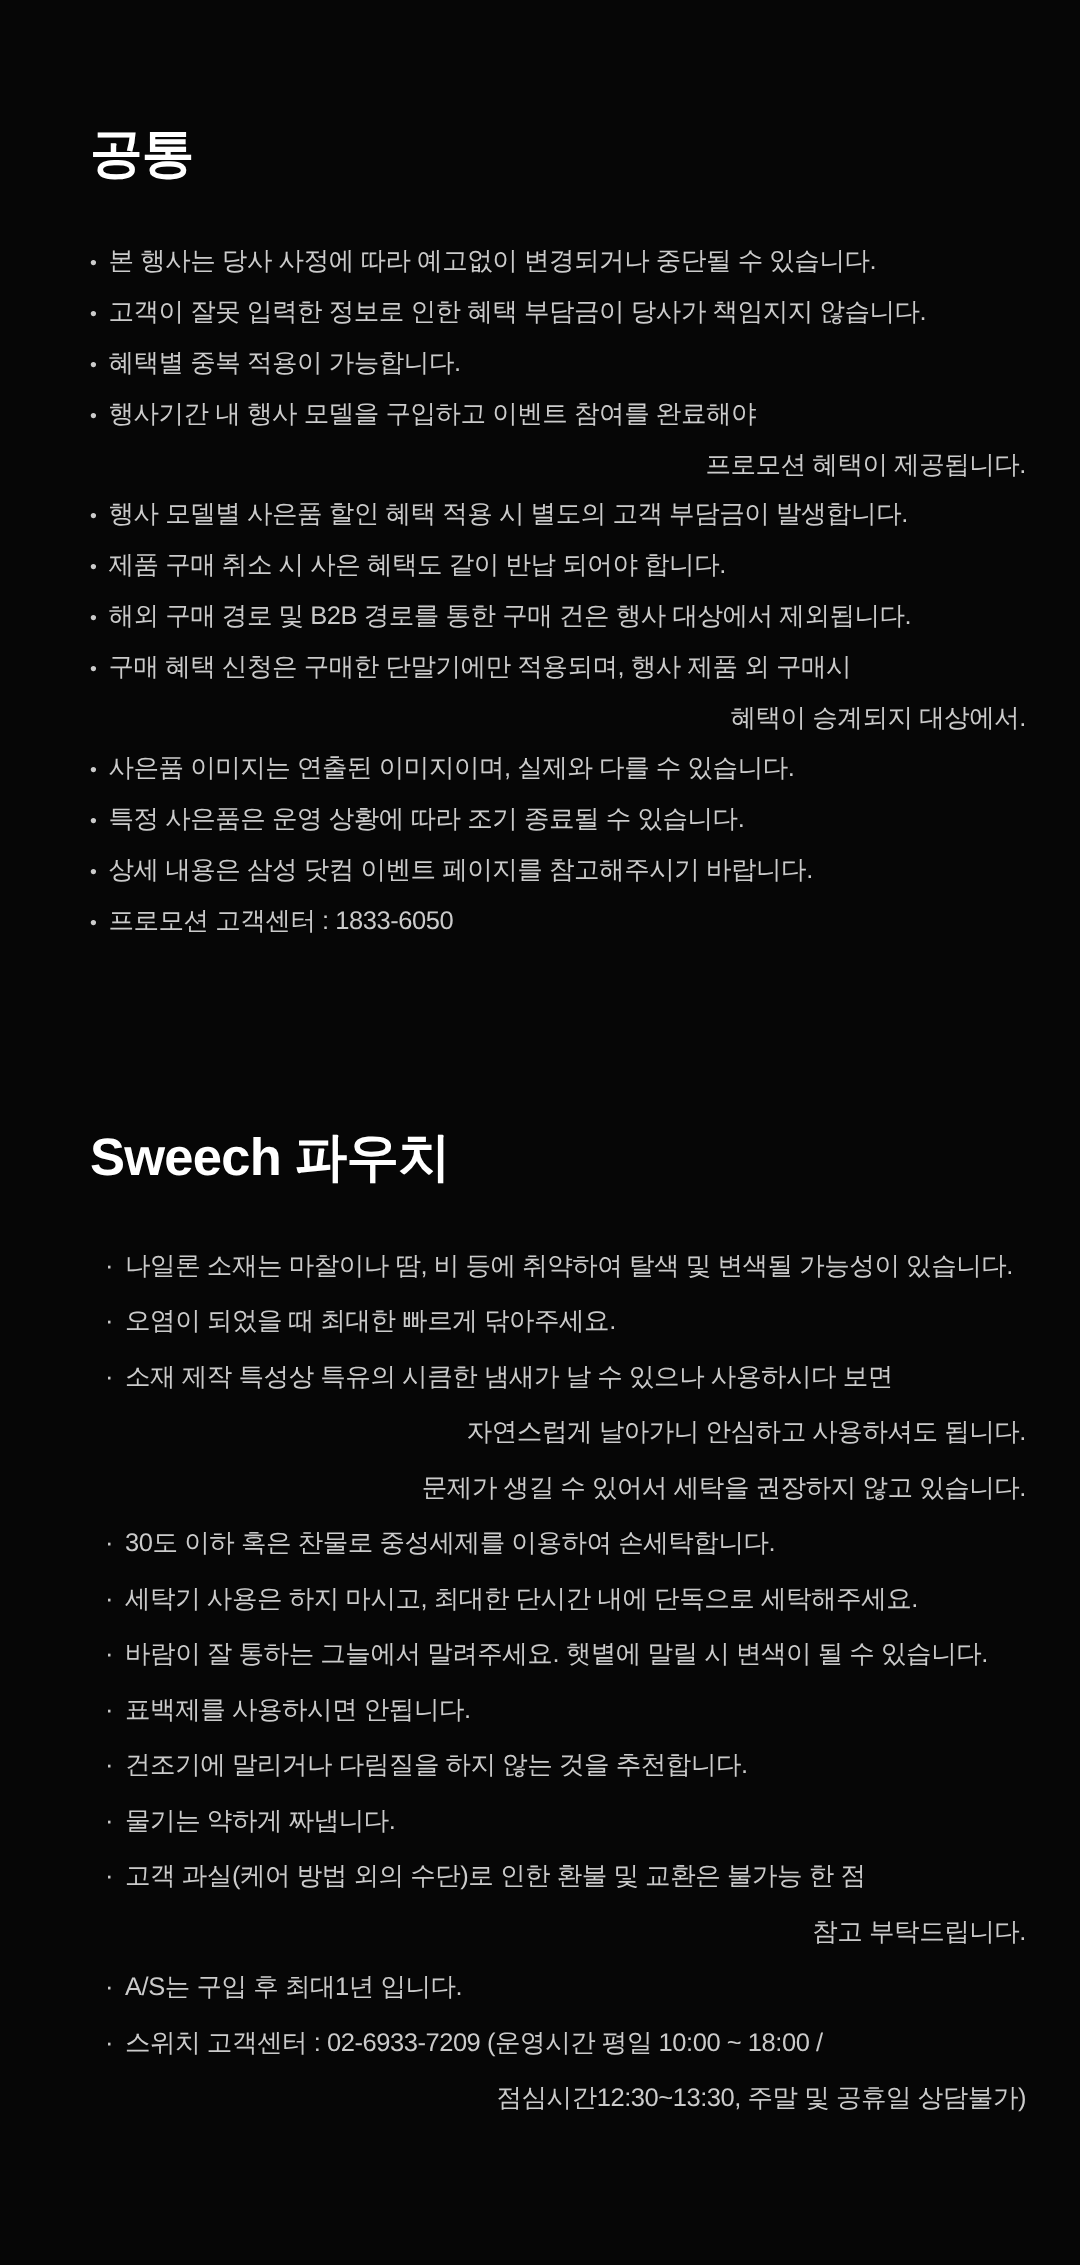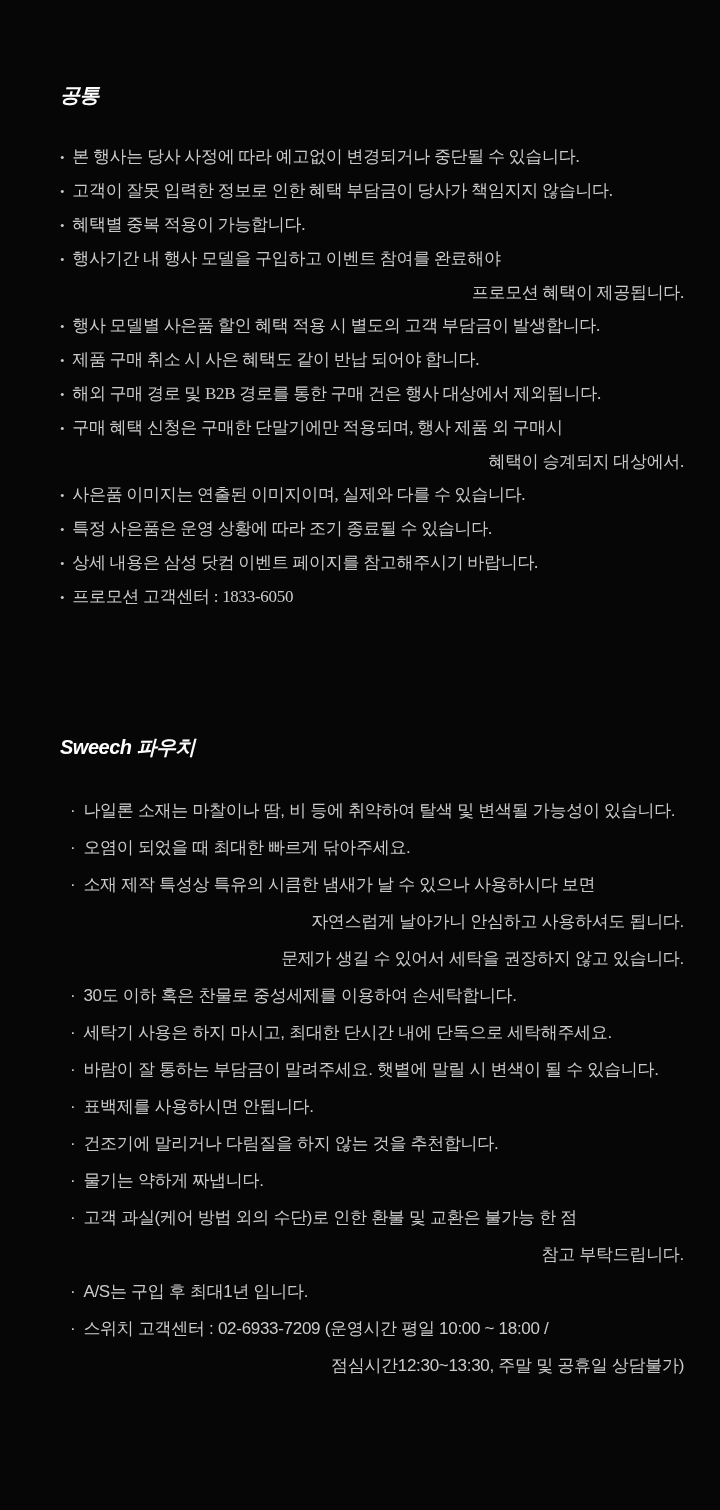--- a/index.html
+++ b/index.html
@@ -12,35 +12,34 @@
   body{
     width:720px;height:1510px;
     background:var(--bg);
     color:var(--body-text);
     font-family:"Liberation Sans","DejaVu Sans",sans-serif;
     padding:84px 36px 0 60px;
     overflow:hidden;
   }
   h2{
     color:var(--heading-text);
-    font-size:20px;
+    font-size:35px;
     line-height:1.1;
     font-weight:700;
     margin:0 0 34px 0;
     letter-spacing:-0.5px;
-    font-style:italic;
   }
   .section--second{margin-top:122px;}
   ul.notes{
     list-style:none;margin:0;padding:0;
     font-size:17px;
     letter-spacing:-0.3px;
   }
   ul.notes .line{white-space:nowrap;}
-  ul.s1{line-height:33px;font-family:Liberation Serif, serif;}
+  ul.s1{line-height:33px;}
   ul.s2{line-height:37px;margin-left:10px;}
   .line.cont{padding-left:15px;text-align:right;}
   .bullet{margin-right:8px;}
   ul.s1 .bullet{font-size:13px;}
   ul.s2 .bullet{font-size:17px;}
 </style>
 </head>
 <body>
 
 <section class="section section--first">
@@ -103,21 +102,21 @@
       <li>
         <div class="line cont"><span>문제가 생길 수 있어서 세탁을 권장하지 않고 있습니다.</span></div>
       </li>
       <li>
         <div class="line first"><span class="bullet">·</span><span>30도 이하 혹은 찬물로 중성세제를 이용하여 손세탁합니다.</span></div>
       </li>
       <li>
         <div class="line first"><span class="bullet">·</span><span>세탁기 사용은 하지 마시고, 최대한 단시간 내에 단독으로 세탁해주세요.</span></div>
       </li>
       <li>
-        <div class="line first"><span class="bullet">·</span><span>바람이 잘 통하는 부담금이 말려주세요. 햇볕에 말릴 시 변색이 될 수 있습니다.</span></div>
+        <div class="line first"><span class="bullet">·</span><span>바람이 잘 통하는 그늘에서 말려주세요. 햇볕에 말릴 시 변색이 될 수 있습니다.</span></div>
       </li>
       <li>
         <div class="line first"><span class="bullet">·</span><span>표백제를 사용하시면 안됩니다.</span></div>
       </li>
       <li>
         <div class="line first"><span class="bullet">·</span><span>건조기에 말리거나 다림질을 하지 않는 것을 추천합니다.</span></div>
       </li>
       <li>
         <div class="line first"><span class="bullet">·</span><span>물기는 약하게 짜냅니다.</span></div>
       </li>

